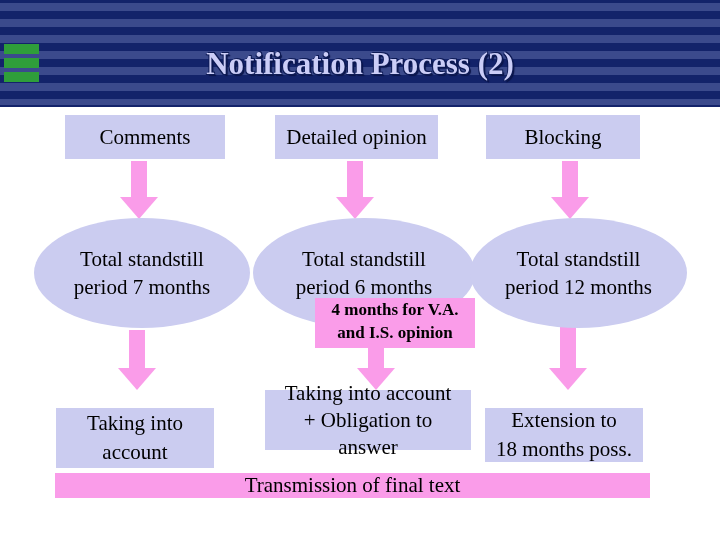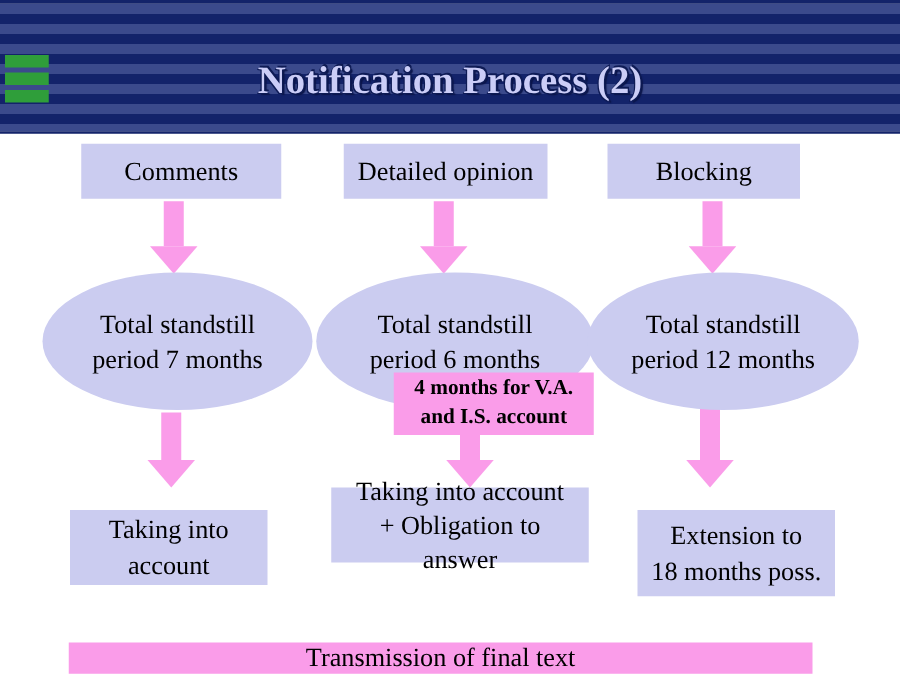--- a/index.html
+++ b/index.html
@@ -50,25 +50,25 @@
   
   .note{position:absolute;left:315px;top:298px;width:160px;height:50px;background:var(--pink);
     display:flex;flex-direction:column;align-items:center;justify-content:flex-start;
     font-size:17px;font-weight:bold;line-height:23px;text-align:center;z-index:3;}
 
   
   .obox{position:absolute;background:var(--lav);display:flex;flex-direction:column;
     align-items:center;justify-content:center;text-align:center;font-size:21px;z-index:2;}
   .o1{left:56px;top:408px;width:158px;height:60px;line-height:29px;}
   .o2{left:265px;top:390px;width:206px;height:60px;line-height:27px;}
-  .o3{left:510px;top:408px;width:158px;height:69px;line-height:29px;}
+  .o3{left:485px;top:408px;width:158px;height:54px;line-height:29px;}
 
   
   .bar{position:absolute;left:55px;top:473px;width:595px;height:25px;background:var(--pink);
-    text-align:center;font-size:21px;line-height:25px;z-index:3;margin-top:41px;}
+    text-align:center;font-size:21px;line-height:25px;z-index:3;}
 </style>
 </head>
 <body>
 
 <div class="slide">
 
   <div class="header">
     <div class="green-bar gb1"></div>
     <div class="green-bar gb2"></div>
     <div class="green-bar gb3"></div>
@@ -106,21 +106,21 @@
     <span>Total standstill</span>
     <span>period 6 months</span>
   </div>
   <div class="ell e3">
     <span>Total standstill</span>
     <span>period 12 months</span>
   </div>
 
   <div class="note">
     <span>4 months for V.A.</span>
-    <span>and I.S. account</span>
+    <span>and I.S. opinion</span>
   </div>
 
   <div class="arrow" style="left:118px;top:330px">
     <div class="shaft" style="height:38px"></div>
     <div class="head"></div>
   </div>
   <div class="arrow" style="left:357px;top:348px">
     <div class="shaft" style="height:20px"></div>
     <div class="head"></div>
   </div>

